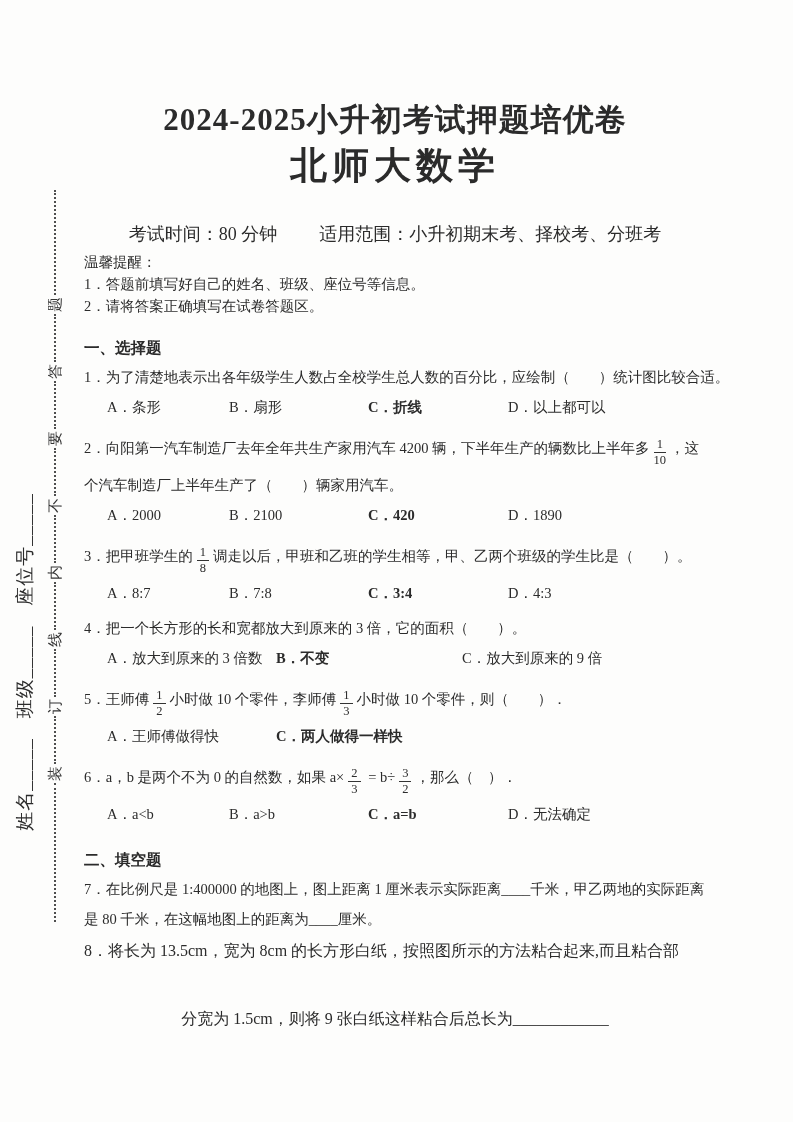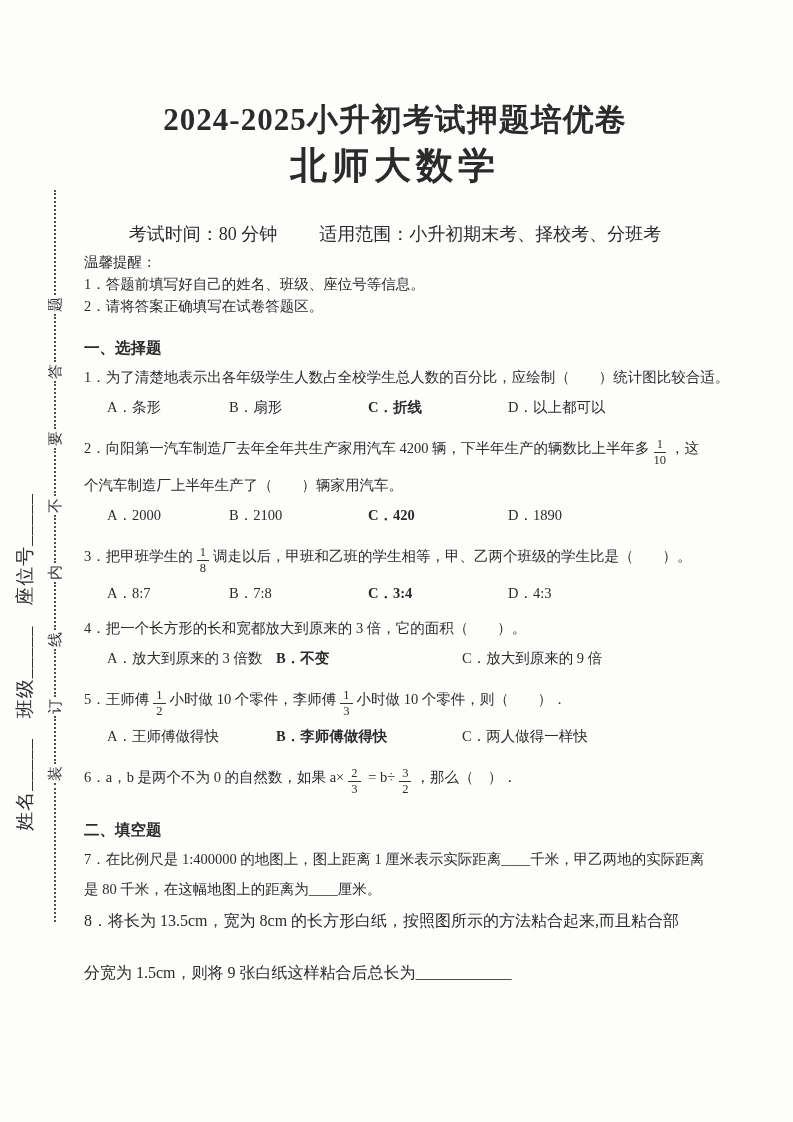--- a/index.html
+++ b/index.html
@@ -13,21 +13,21 @@
   .title2{text-align:center;font-size:37px;font-weight:bold;letter-spacing:5px;line-height:50px;white-space:nowrap;}
   .exam-info{margin-top:33px;text-align:center;font-size:18px;line-height:20px;white-space:nowrap;}
   .info-gap{display:inline-block;width:42px;}
   .notice-title{margin-top:7px;font-size:14.5px;line-height:22px;}
   .notice-item{font-size:14.5px;line-height:22px;}
   .section-heading{margin-top:18px;font-size:15.5px;font-weight:bold;line-height:25px;}
   .question{margin-top:2px;}
   .q-line{font-size:14.5px;line-height:30px;white-space:nowrap;}
   .q-line.has-frac{line-height:43px;}
   .q-big .q-line{font-size:16px;}
-  .q-gap{margin-top:22px;}
+  .q-gap{margin-top:38px;text-align:center;}
   .options{display:flex;padding-left:23px;font-size:14.5px;line-height:30px;margin-bottom:5px;white-space:nowrap;}
   .options span{flex:0 0 auto;}
   .options.cols4 span:nth-child(1){width:122px;}
   .options.cols4 span:nth-child(2){width:139px;font-family:Liberation Serif, serif;}
   .options.cols4 span:nth-child(3){width:140px;font-weight:bold;}
   .options.cols3 span:nth-child(1){width:169px;}
   .options.cols3 span:nth-child(2){width:186px;font-weight:bold;}
   .frac{display:inline-block;vertical-align:-11px;text-align:center;font-size:12.5px;line-height:1.05;margin:0 4px;}
   .frac .fn{display:block;padding:0 3px 1px;border-bottom:1.4px solid #333;}
   .frac .fd{display:block;padding-top:1px;}
@@ -115,26 +115,31 @@
         <div class="options cols3">
           <span>A．放大到原来的 3 倍数</span>
           <span>B．不变</span>
           <span>C．放大到原来的 9 倍</span>
         </div>
       </div>
       <div class="question">
         <div class="q-line has-frac"><span>5．王师傅</span><span class="frac"><span class="fn">1</span><span class="fd">2</span></span><span>小时做 10 个零件，李师傅</span><span class="frac"><span class="fn">1</span><span class="fd">3</span></span><span>小时做 10 个零件，则（　　）．</span></div>
         <div class="options cols3">
           <span>A．王师傅做得快</span>
-          <span>B．李师傅做得快</span>
           <span>C．两人做得一样快</span>
         </div>
       </div>
       <div class="question">
         <div class="q-line has-frac"><span>6．a，b 是两个不为 0 的自然数，如果 a×</span><span class="frac"><span class="fn">2</span><span class="fd">3</span></span><span> = b÷</span><span class="frac"><span class="fn">3</span><span class="fd">2</span></span><span>，那么（　）．</span></div>
+        <div class="options cols4">
+          <span>A．a&lt;b</span>
+          <span>B．a&gt;b</span>
+          <span>C．a=b</span>
+          <span>D．无法确定</span>
+        </div>
       </div>
       <div class="section-heading">二、填空题</div>
       <div class="question">
         <div class="q-line"><span>7．在比例尺是 1:400000 的地图上，图上距离 1 厘米表示实际距离____千米，甲乙两地的实际距离</span></div>
         <div class="q-line"><span>是 80 千米，在这幅地图上的距离为____厘米。</span></div>
       </div>
       <div class="question q-big">
         <div class="q-line"><span>8．将长为 13.5cm，宽为 8cm 的长方形白纸，按照图所示的方法粘合起来,而且粘合部</span></div>
         <div class="q-line q-gap"><span>分宽为 1.5cm，则将 9 张白纸这样粘合后总长为____________</span></div>
       </div>

